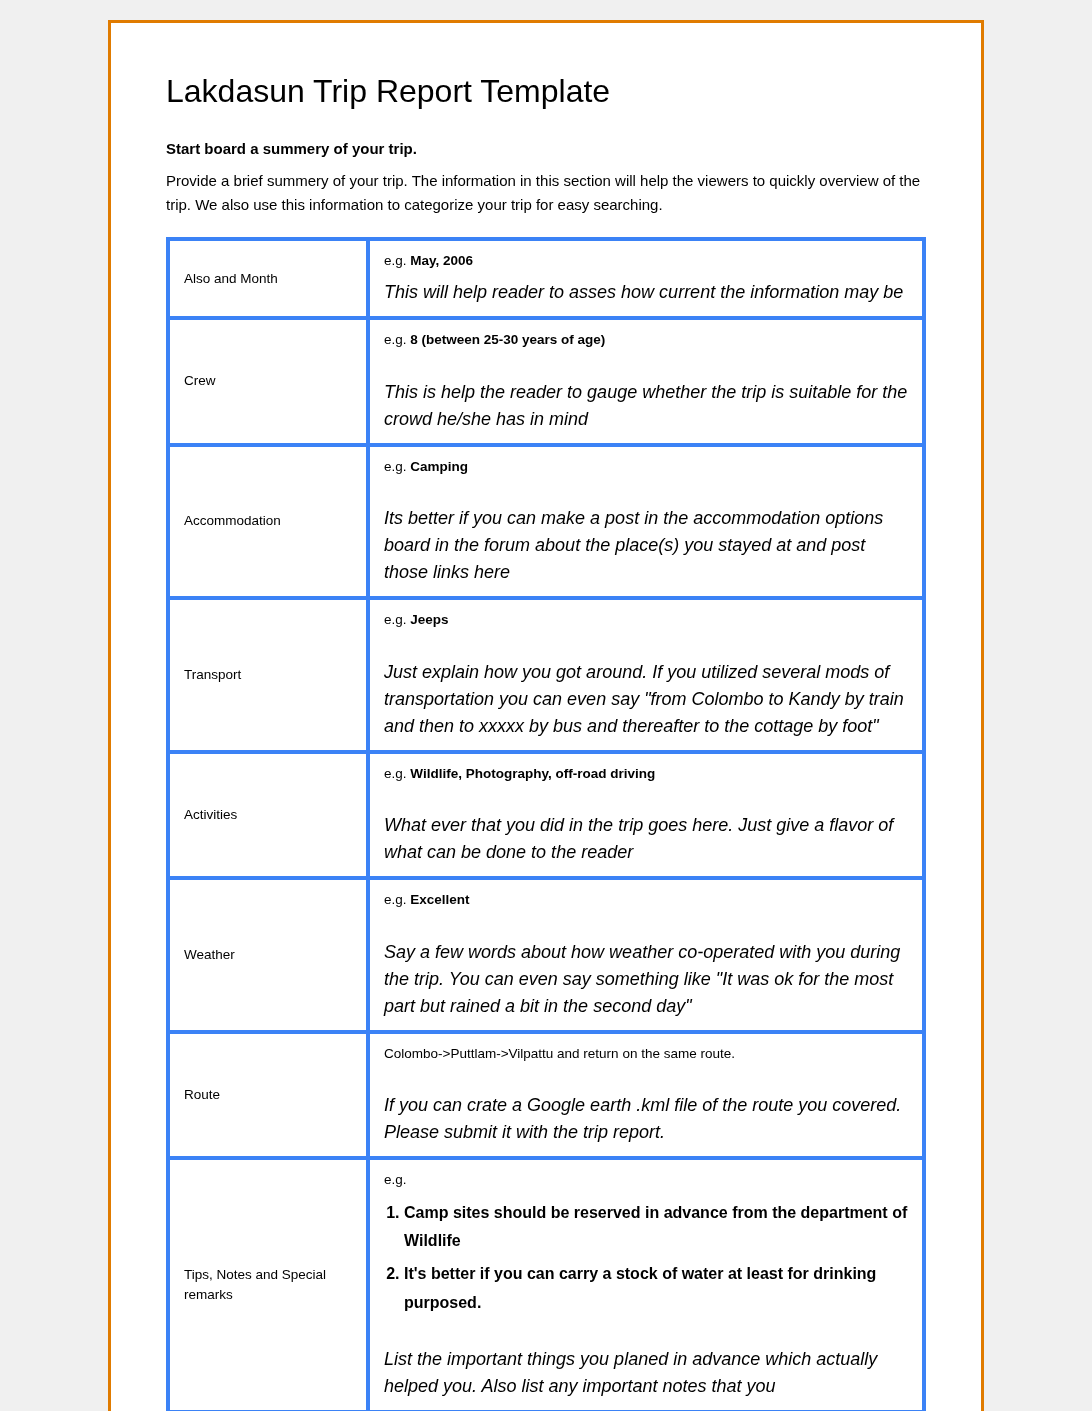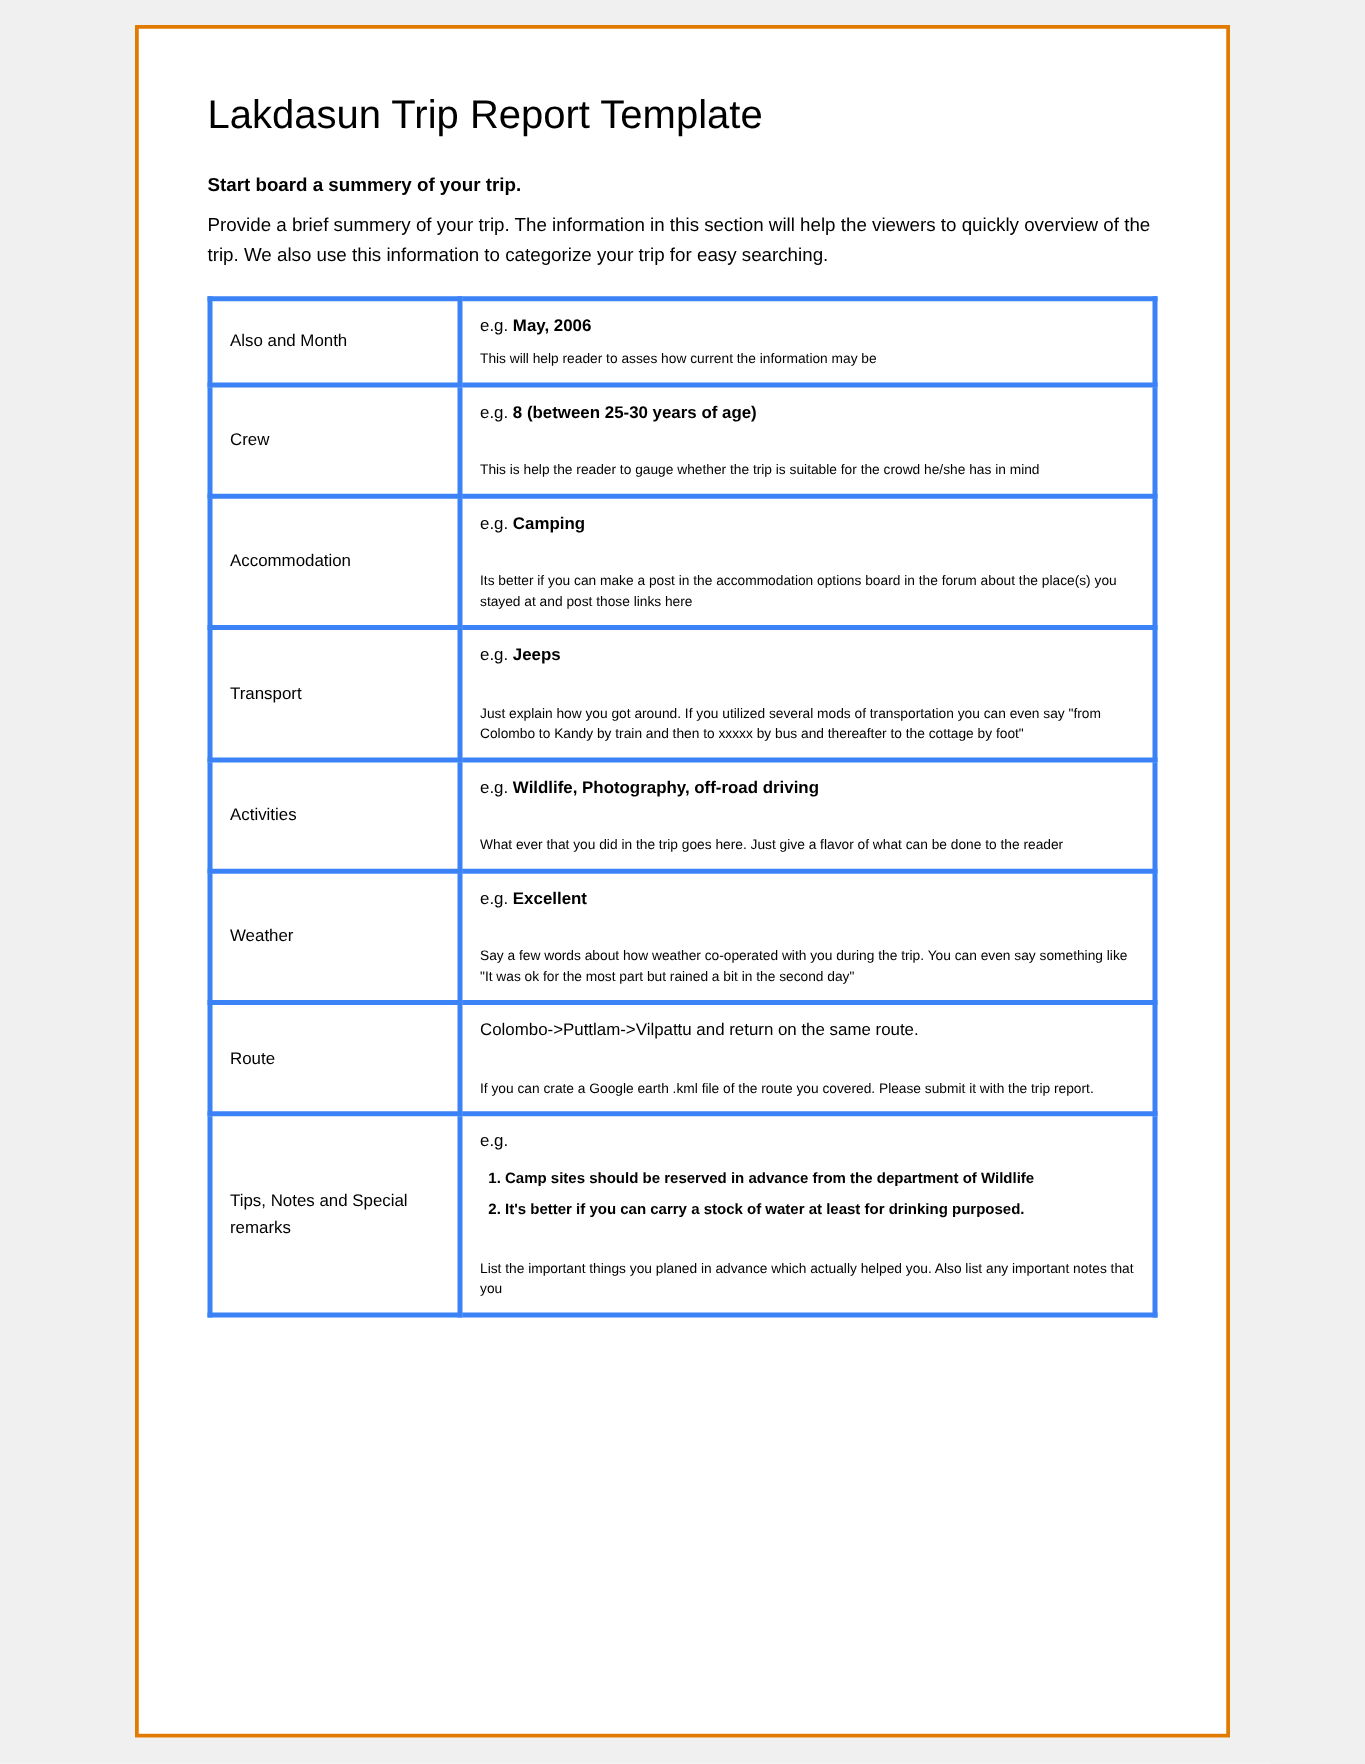--- a/index.html
+++ b/index.html
@@ -73,32 +73,33 @@
     td.content-cell {
       color: #000;
     }
 
     .cell-example {
       font-size: 13.5px;
       margin-bottom: 8px;
     }
 
     .cell-italic {
-      font-size: 11px;
+      font-style: italic;
+      font-size: 18px;
       line-height: 1.5;
     }
 
     .bold {
       font-weight: bold;
     }
 
     .tips-list {
       margin: 8px 0 8px 20px;
       font-weight: bold;
-      font-size: 12px;
+      font-size: 16px;
       line-height: 1.8;
     }
 
     .tips-list li {
       margin-bottom: 4px;
     }
   </style>
 </head>
 <body>
 

